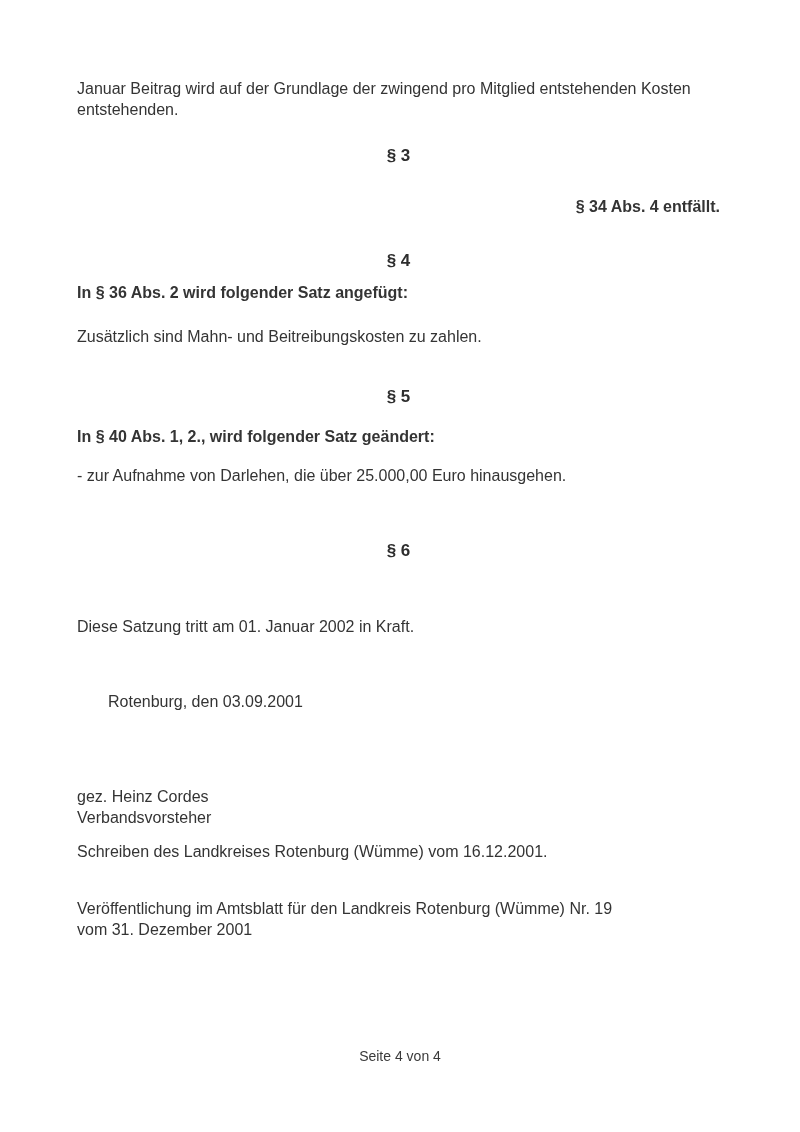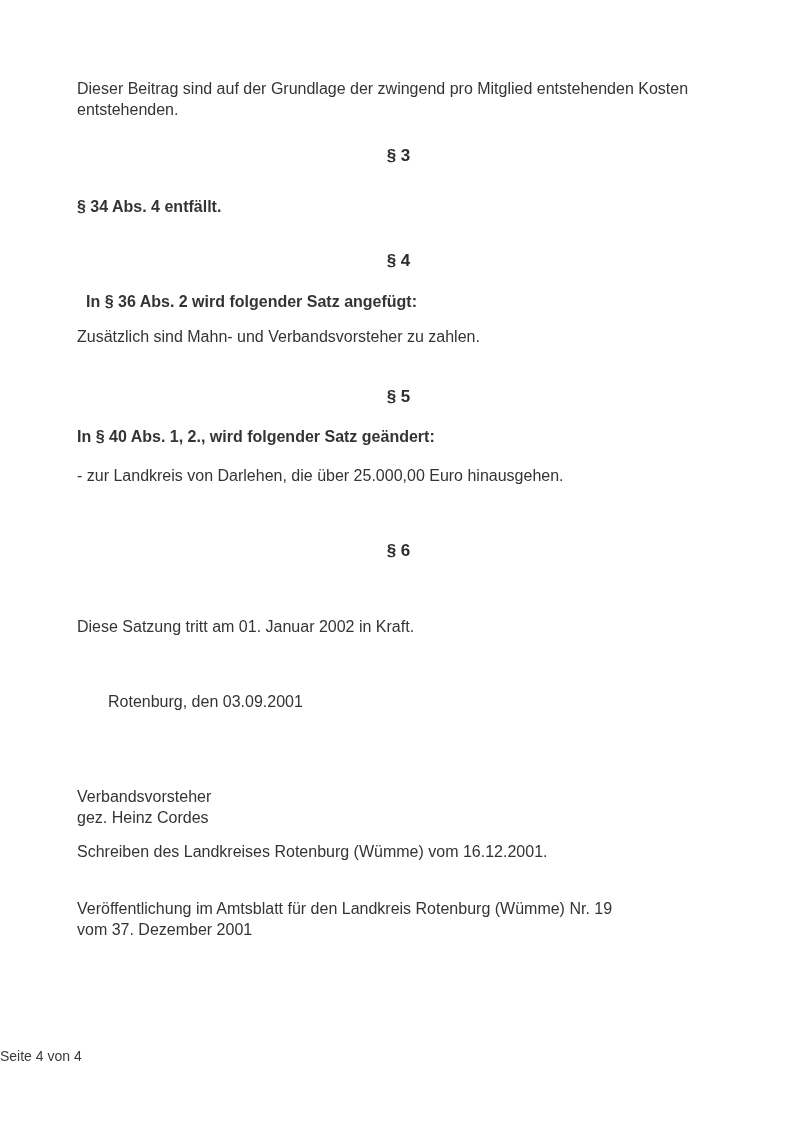--- a/index.html
+++ b/index.html
@@ -33,60 +33,60 @@
     font-weight: bold;
     font-size: 17px;
     line-height: 20px;
     color: #2e2e2e;
   }
   .line { display: block; }
   .footer {
     position: absolute;
     left: 0;
     right: 0;
-    text-align: left;
+    text-align: center;
     font-size: 14px;
     color: #3a3a3a;
   }
 </style>
 </head>
 <body>
 
 <div class="page">
 
   <div class="txt" style="top: 78px;">
-    <span class="line">Dieser Beitrag sind auf der Grundlage der zwingend pro Mitglied entstehenden Kosten</span>
+    <span class="line">Januar Beitrag wird auf der Grundlage der zwingend pro Mitglied entstehenden Kosten</span>
     <span class="line">entstehenden.</span>
   </div>
 
   <div class="heading" style="top: 146px;">§ 3</div>
-  <div class="txt bold" style="top: 196px;">§ 34 Abs. 4 entfällt.</div>
+  <div class="txt bold" style="top: 196px; text-align: right;">§ 34 Abs. 4 entfällt.</div>
 
   <div class="heading" style="top: 251px;">§ 4</div>
-  <div class="txt bold" style="top: 291px; margin-left: 9px;">In § 36 Abs. 2 wird folgender Satz angefügt:</div>
-  <div class="txt" style="top: 326px;">Zusätzlich sind Mahn- und Verbandsvorsteher zu zahlen.</div>
+  <div class="txt bold" style="top: 282px;">In § 36 Abs. 2 wird folgender Satz angefügt:</div>
+  <div class="txt" style="top: 326px;">Zusätzlich sind Mahn- und Beitreibungskosten zu zahlen.</div>
 
   <div class="heading" style="top: 387px;">§ 5</div>
   <div class="txt bold" style="top: 426px;">In § 40 Abs. 1, 2., wird folgender Satz geändert:</div>
-  <div class="txt" style="top: 465px;">- zur Landkreis von Darlehen, die über 25.000,00 Euro hinausgehen.</div>
+  <div class="txt" style="top: 465px;">- zur Aufnahme von Darlehen, die über 25.000,00 Euro hinausgehen.</div>
 
   <div class="heading" style="top: 541px;">§ 6</div>
   <div class="txt" style="top: 580px; margin-top: 36px;">Diese Satzung tritt am 01. Januar 2002 in Kraft.</div>
 
   <div class="txt" style="top: 691px; margin-left: 31px;">Rotenburg, den 03.09.2001</div>
 
   <div class="txt" style="top: 786px;">
+    <span class="line">gez. Heinz Cordes</span>
     <span class="line">Verbandsvorsteher</span>
-    <span class="line">gez. Heinz Cordes</span>
   </div>
 
   <div class="txt" style="top: 841px;">
     <span class="line">Schreiben des Landkreises Rotenburg (Wümme) vom 16.12.2001.</span>
   </div>
 
   <div class="txt" style="top: 898px;">
     <span class="line">Veröffentlichung im Amtsblatt für den Landkreis Rotenburg (Wümme) Nr. 19</span>
-    <span class="line">vom 37. Dezember 2001</span>
+    <span class="line">vom 31. Dezember 2001</span>
   </div>
 
   <div class="footer" style="top: 1048px;">Seite 4 von 4</div>
 
 </div>
 
 </body></html>

